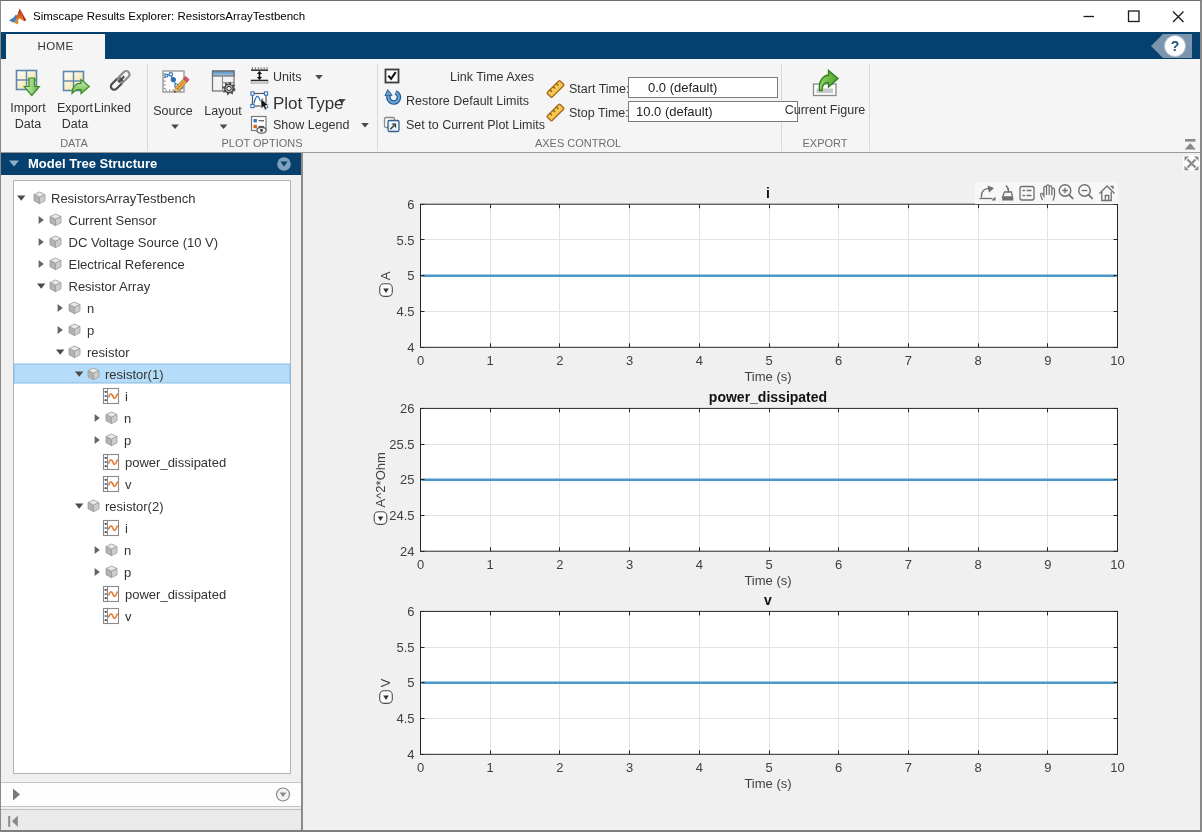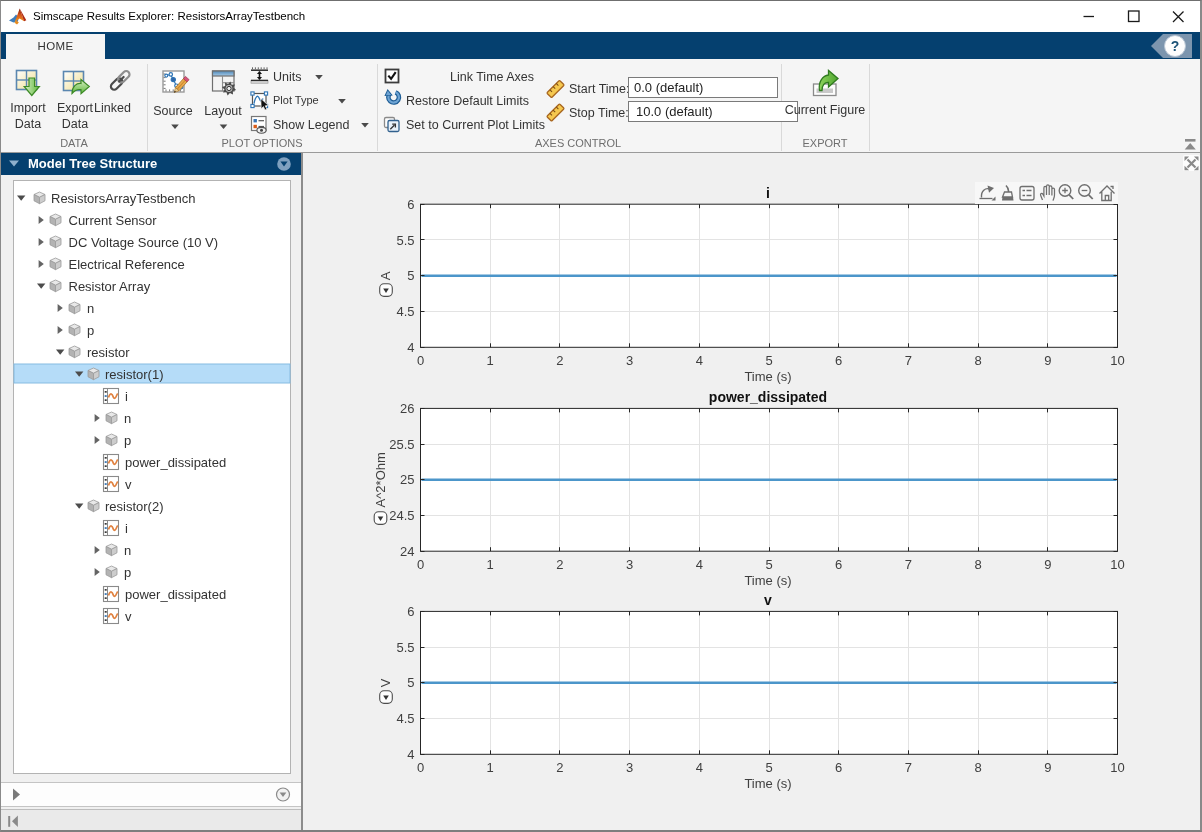--- a/index.html
+++ b/index.html
@@ -188,28 +188,28 @@
     <path d="M818.5,89.5 c-1.5,-9 3.5,-15 9,-15.5 v-4.5 l9.5,8 -9.5,8.5 v-4.7 c-4,-0.2 -6.5,3.2 -6.5,8.2 z" fill="url(#ga)" stroke="#2f7a1f" stroke-width="1.3"></path>
     <rect x="1184" y="138" width="10.5" height="2.6" fill="#8a8a8a"></rect>
     <polygon points="1183.7,148.6 1194.8,148.6 1189.2,142" fill="#8a8a8a"></polygon>
   </svg>
 <div class="abs" style="left:0px;top:99px;width:54px;text-align:center;font-size:12.5px;color:#333;line-height:16px;">Import<br>Data</div>
 <div class="abs" style="left:47px;top:99px;width:54px;text-align:center;font-size:12.5px;color:#333;line-height:16px;">Export<br>Data</div>
 <div class="abs" style="left:93px;top:99px;width:54px;text-align:left;font-size:12.5px;color:#333;line-height:16px;">Linked</div>
 <div class="abs" style="left:145px;top:103px;width:54px;text-align:center;font-size:12.5px;color:#333;">Source</div>
 <div class="abs" style="left:195px;top:103px;width:54px;text-align:center;font-size:12.5px;color:#333;">Layout</div>
 <div class="abs" style="left:272px;top:69px;font-size:12.5px;color:#333;">Units</div>
-<div class="abs" style="left:272px;top:93px;font-size:11px;color:#333;">Plot Type</div>
+<div class="abs" style="left:272px;top:93px;font-size:17px;color:#333;">Plot Type</div>
 <div class="abs" style="left:272px;top:117px;font-size:12.5px;color:#333;">Show Legend</div>
 <div class="abs" style="left:405px;top:69px;font-size:12.5px;color:#333;margin-left:44px;">Link Time Axes</div>
 <div class="abs" style="left:405px;top:93px;font-size:12.5px;color:#333;text-align:right;">Restore Default Limits</div>
 <div class="abs" style="left:405px;top:117px;font-size:12.5px;color:#333;">Set to Current Plot Limits</div>
 <div class="abs" style="left:568px;top:81px;font-size:12.5px;color:#333;">Start Time:</div>
 <div class="abs" style="left:568px;top:105px;font-size:12.5px;color:#333;">Stop Time:</div>
-<div class="abs" style="left:627px;top:76px;width:150px;height:21px;background:#fff;border:1px solid #7a7a7a;font-size:13px;color:#222;line-height:19px;padding-left:5px;">0.0 (default)</div>
+<div class="abs" style="left:627px;top:76px;width:150px;height:21px;background:#fff;border:1px solid #7a7a7a;font-size:13px;color:#222;line-height:19px;padding-left:19px;">0.0 (default)</div>
 <div class="abs" style="left:627px;top:100px;width:170px;height:21px;background:#fff;border:1px solid #7a7a7a;font-size:13px;color:#222;line-height:19px;padding-left:7px;">10.0 (default)</div>
 <div class="abs" style="left:754px;top:102px;width:140px;text-align:center;font-size:12.5px;color:#333;">Current Figure</div>
 
 <div class="abs" style="left:0;top:152px;width:301px;height:678px;background:#f0f0f0;"></div>
 <div class="abs" style="left:0;top:152px;width:301px;height:22px;background:#05406f;"></div>
 <svg width="302" height="22" style="left:0;top:152px;">
   <polygon points="8,7.5 18,7.5 13,13.5" fill="#8fb0cc"></polygon>
   <circle cx="283" cy="11" r="6.8" fill="#7fa0bf"></circle>
   <polygon points="279.4,8.6 286.6,8.6 283,13.4" fill="#05406f"></polygon>
 </svg>

